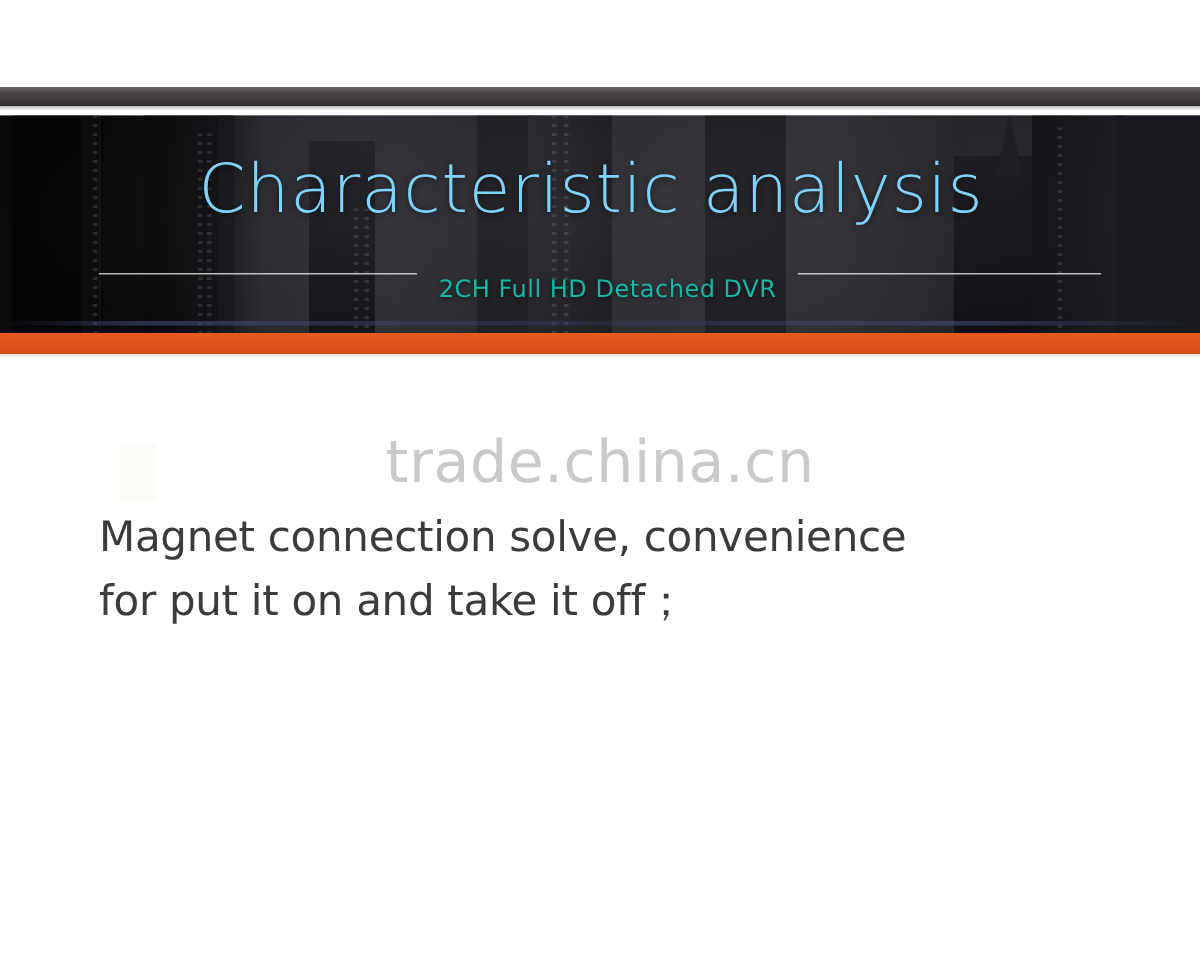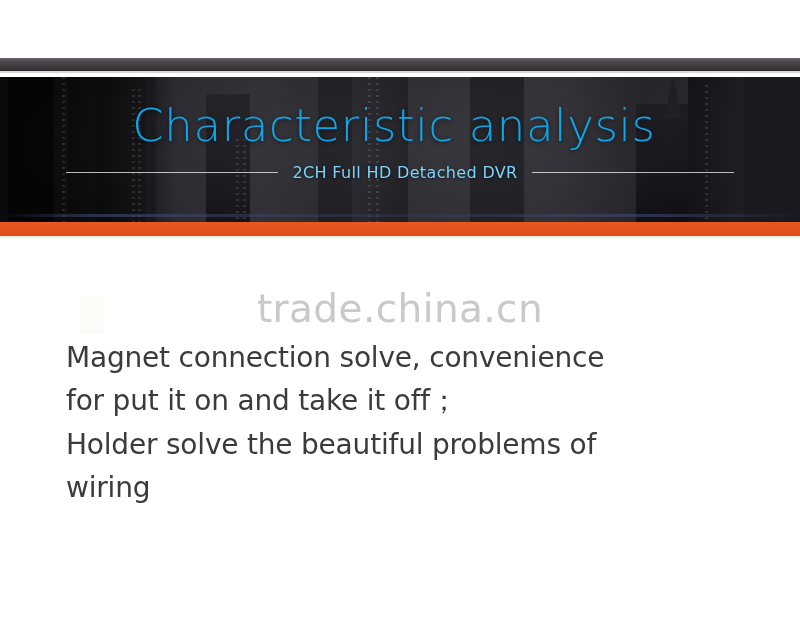--- a/index.html
+++ b/index.html
@@ -129,21 +129,21 @@
                 rgba(255,255,255,0.055) 0%,
                 rgba(0,0,0,0) 70%);
   }
 
   .hero-title {
     position: absolute;
     left: 0;
     top: 21px;
     width: 788px;
     text-align: center;
-    color: #0ea5e9;
+    color: #7dd3fc;
     font-size: 45px;
     font-weight: 300;
     letter-spacing: 0.6px;
     line-height: 56px;
     font-family: "DejaVu Sans", sans-serif;
     text-shadow: 0 1px 5px rgba(0,0,0,0.6);
     white-space: nowrap;
   }
 
   .hero-sub-row {
@@ -156,27 +156,28 @@
     justify-content: center;
   }
   .hero-rule {
     height: 1px;
     background: rgba(255,255,255,0.72);
     flex: 0 0 auto;
   }
   .hero-rule-l { width: 212px; margin-right: 14px; }
   .hero-rule-r { width: 202px; margin-left: 14px; }
   .hero-sub {
-    color: #7dd3fc;
+    color: #14b8a6;
     font-size: 16px;
     font-weight: 400;
     letter-spacing: 0.35px;
     font-family: "DejaVu Sans", sans-serif;
     white-space: nowrap;
     text-shadow: 0 1px 3px rgba(0,0,0,0.55);
+    margin-top: 20px;
   }
 
   
   .hero-strip {
     position: absolute;
     left: 0;
     bottom: 5px;
     width: 800px;
     height: 3px;
     background: linear-gradient(to right,
@@ -306,18 +307,17 @@
   <div class="orange-bar-edge"></div>
 
   <div class="body-area">
 
     <div class="ghost-mark"></div>
 
     <div class="watermark">trade.china.cn</div>
 
     <div class="copy">
       <p class="para-1">Magnet connection solve, convenience for put it on and take it off；</p>
-      <p class="para-2">Holder solve the beautiful problems of wiring</p>
     </div>
 
   </div>
 
 </div>
 
 </body></html>

